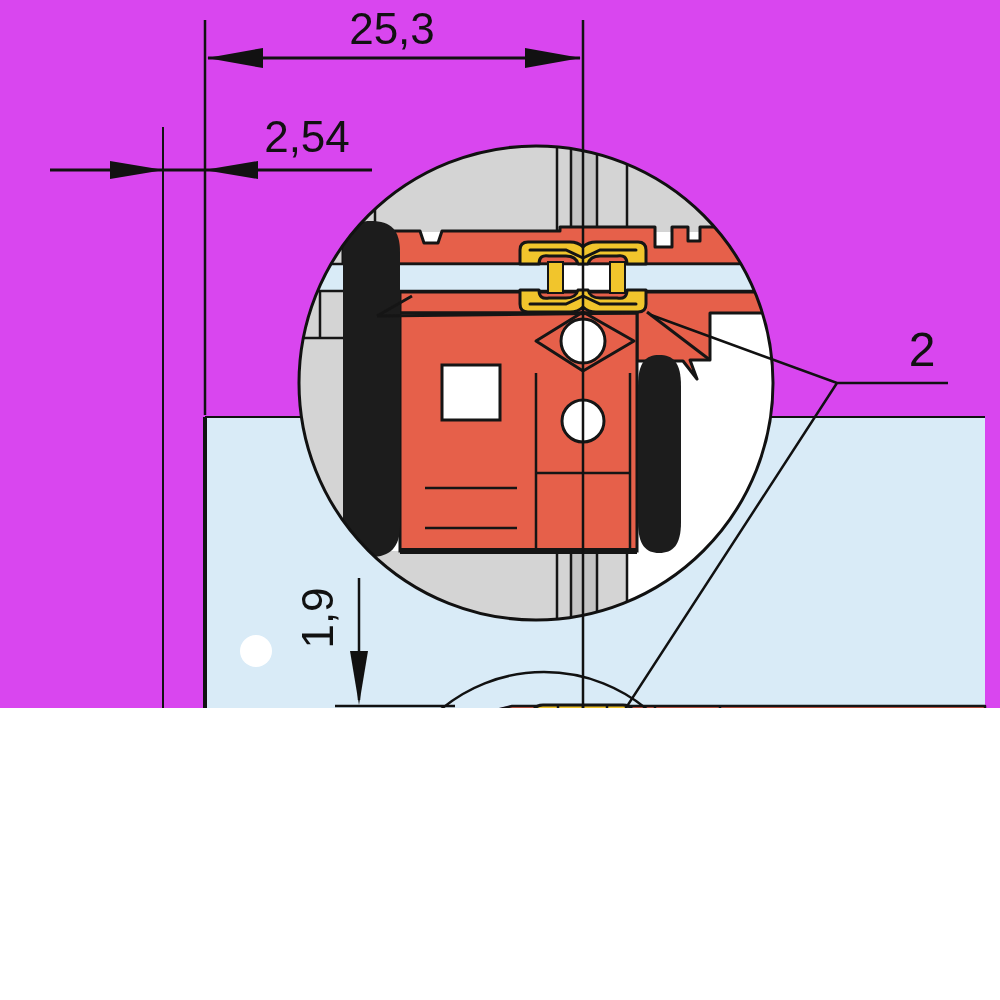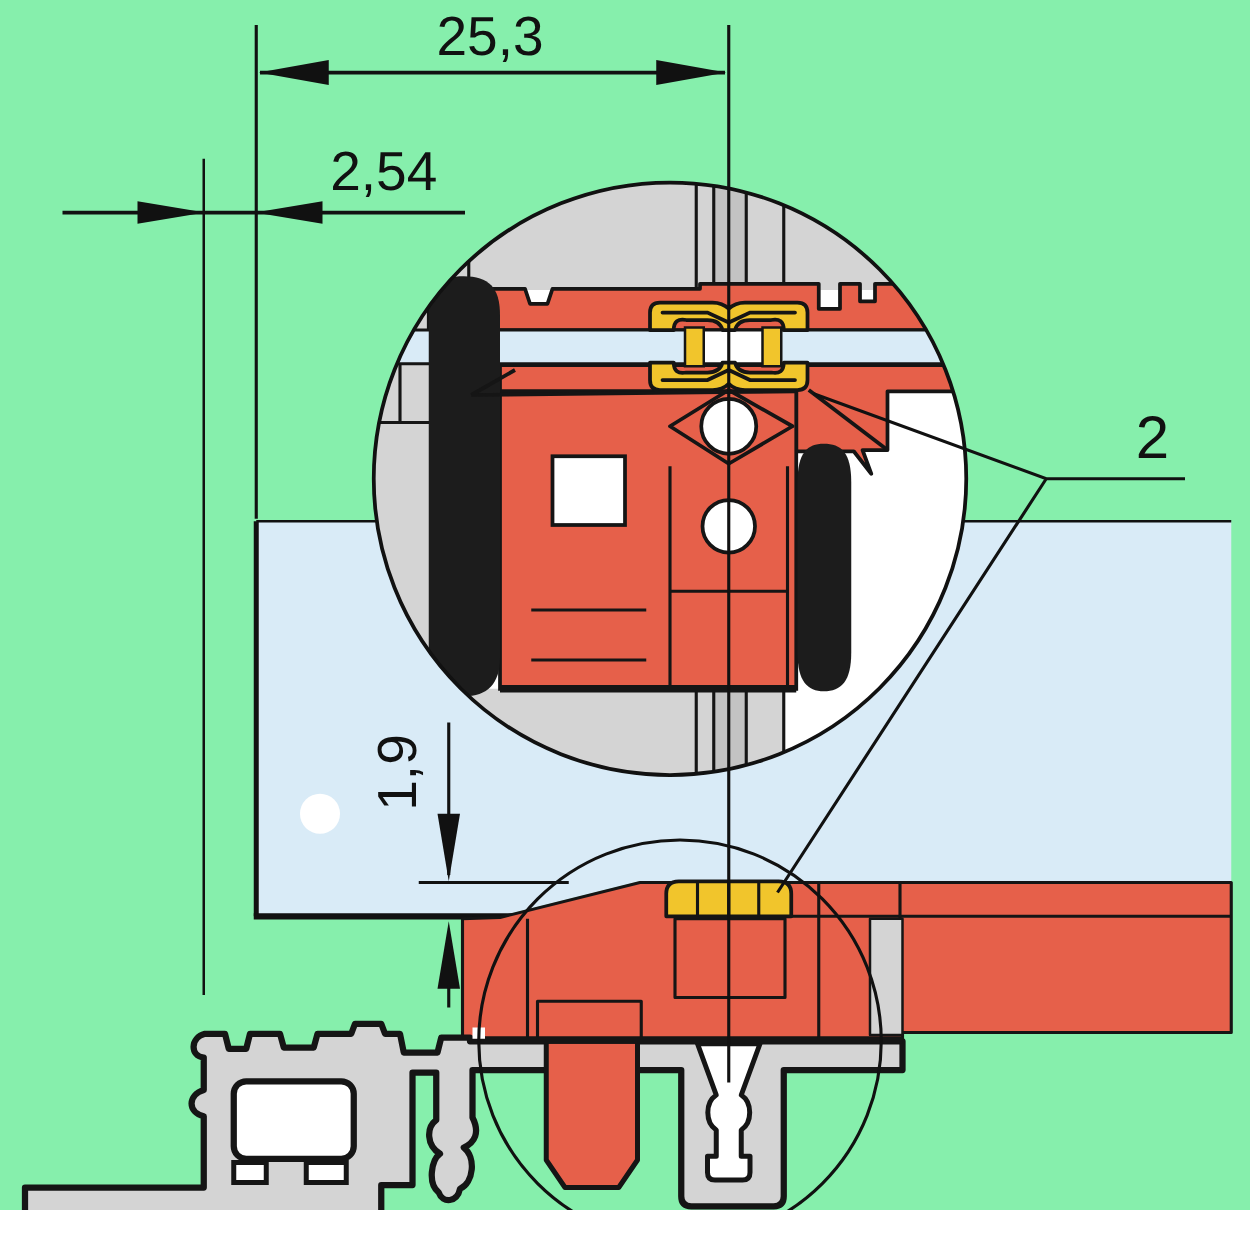--- a/index.html
+++ b/index.html
@@ -1,16 +1,16 @@
 <!DOCTYPE html>
 <html><head>
 <meta charset="utf-8">
 <style>
   html,body{margin:0;padding:0;background:#fff;}
-  #stage{width:1000px;height:968px;position:relative;background:#86efac;overflow:hidden;
+  #stage{width:1000px;height:708px;position:relative;background:#d946ef;overflow:hidden;
          font-family:"Liberation Sans", sans-serif;}
   svg{display:block;}
   text{font-family:"Liberation Sans", sans-serif;fill:#111;}
   .dimtxt{font-size:44px;}
   .callouttxt{font-size:48px;}
 </style>
 </head>
 <body>
 
 <div id="stage">

